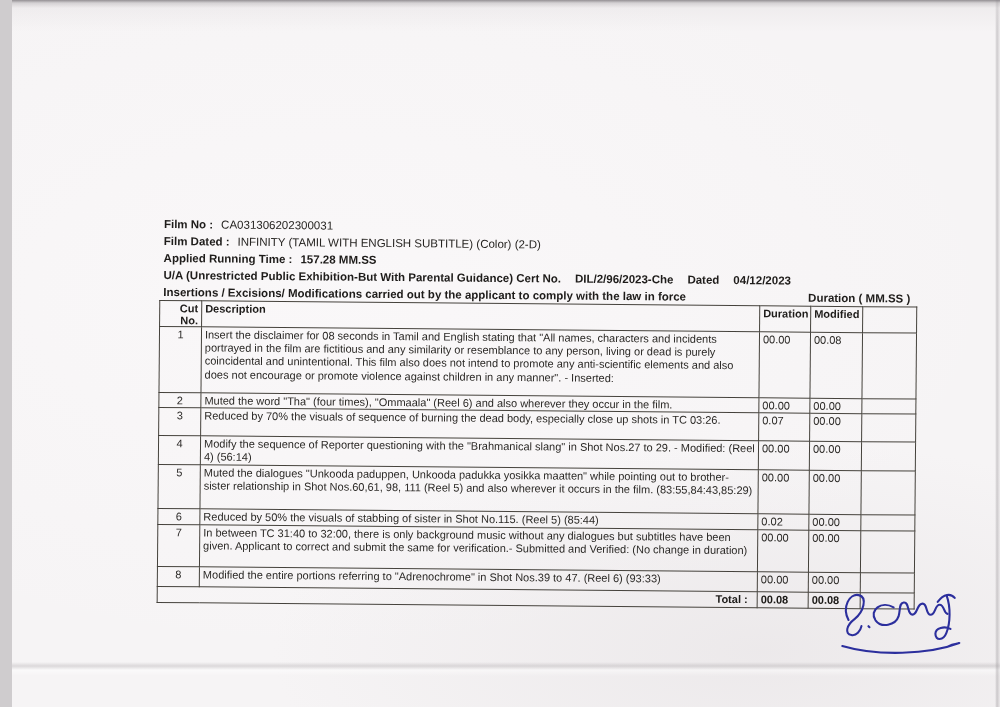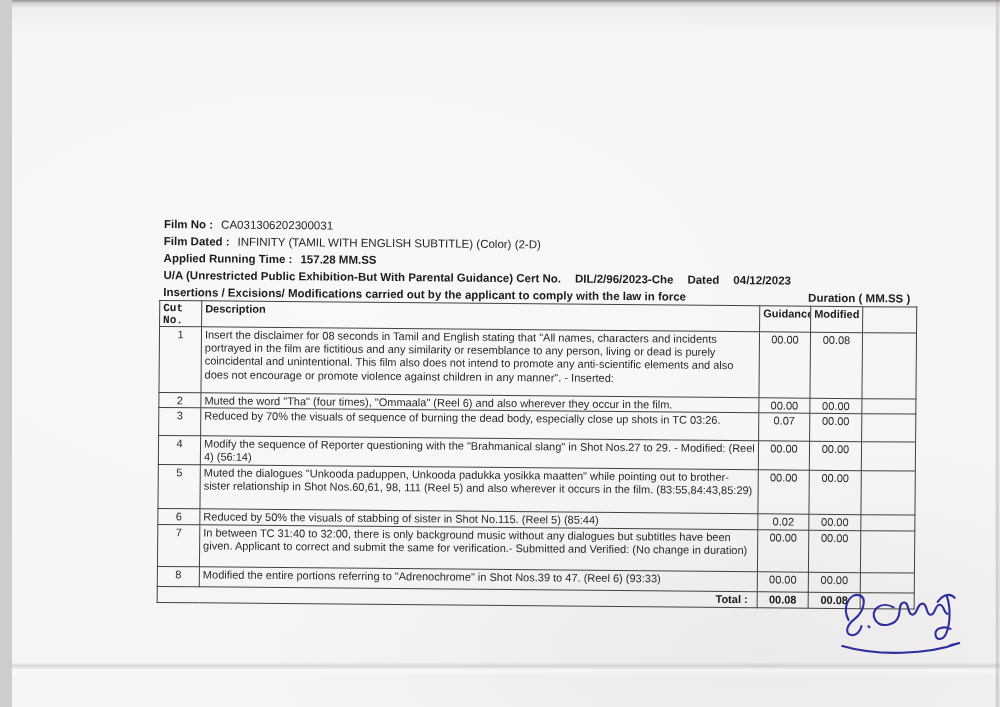--- a/index.html
+++ b/index.html
@@ -40,26 +40,26 @@
     width:757px;border-collapse:collapse;table-layout:fixed;
     border:1.6px solid #38352f;
   }
   table.cuts th, table.cuts td{
     border:1px solid #45423c;
     font-size:11px;vertical-align:top;
     padding:1px 3px 0 3px;
     overflow:hidden;
   }
   th{font-weight:bold;color:#1e1c1a;height:17px;vertical-align:middle;}
-  .th-cut{text-align:left;padding:0 1px;font-family:Liberation Mono, monospace;}
+  .th-cut{text-align:right;padding:0 1px;}
   .th-desc{text-align:left;}
   .th-val{text-align:center;}
   td.cut{text-align:center;padding-top:2px;color:#2d2b29;}
   td.desc{line-height:13.2px;color:#2b2926;}
-  td.val{text-align:center;padding-right:7px;padding-top:2px;color:#2b2926;}
+  td.val{text-align:left;padding-right:7px;padding-top:2px;color:#2b2926;}
   td.extra{padding:0;}
   .r1 td{height:64px;} .r2 td{height:13px;} .r3 td{height:26px;}
   .r4 td{height:24px;} .r5 td{height:42px;} .r6 td{height:14px;}
   .r7 td{height:40px;} .r8 td{height:18px;} .rtotal td{height:14px;}
   .rtotal .total-label{text-align:right;font-weight:bold;padding-right:9px;padding-top:1px;color:#1e1c1a;}
   .rtotal td.val{font-weight:bold;color:#1b1916;}
   .sig{position:absolute;left:668px;top:358px;width:152px;height:78px;}
 </style>
 </head>
 <body>
@@ -91,21 +91,21 @@
         <col style="width:42px">
           <col style="width:558px">
           <col style="width:51px">
           <col style="width:52px">
           <col style="width:54px">
       </colgroup>
       <tbody>
           <tr>
         <th class="th-cut">Cut No.</th>
         <th class="th-desc">Description</th>
-        <th class="th-val">Guidance</th>
+        <th class="th-val">Duration</th>
         <th class="th-val">Modified</th>
         <th class="th-extra"></th>
       </tr>
       <tr class="r1">
         <td class="cut">1</td>
         <td class="desc">Insert the disclaimer for 08 seconds in Tamil and English stating that "All names, characters and incidents portrayed in the film are fictitious and any similarity or resemblance to any person, living or dead is purely coincidental and unintentional.  This film also does not intend to promote any anti-scientific elements and also does not encourage or promote violence against children in any manner". - Inserted:</td>
         <td class="val">00.00</td>
         <td class="val">00.08</td>
         <td class="extra"></td>
       </tr>

